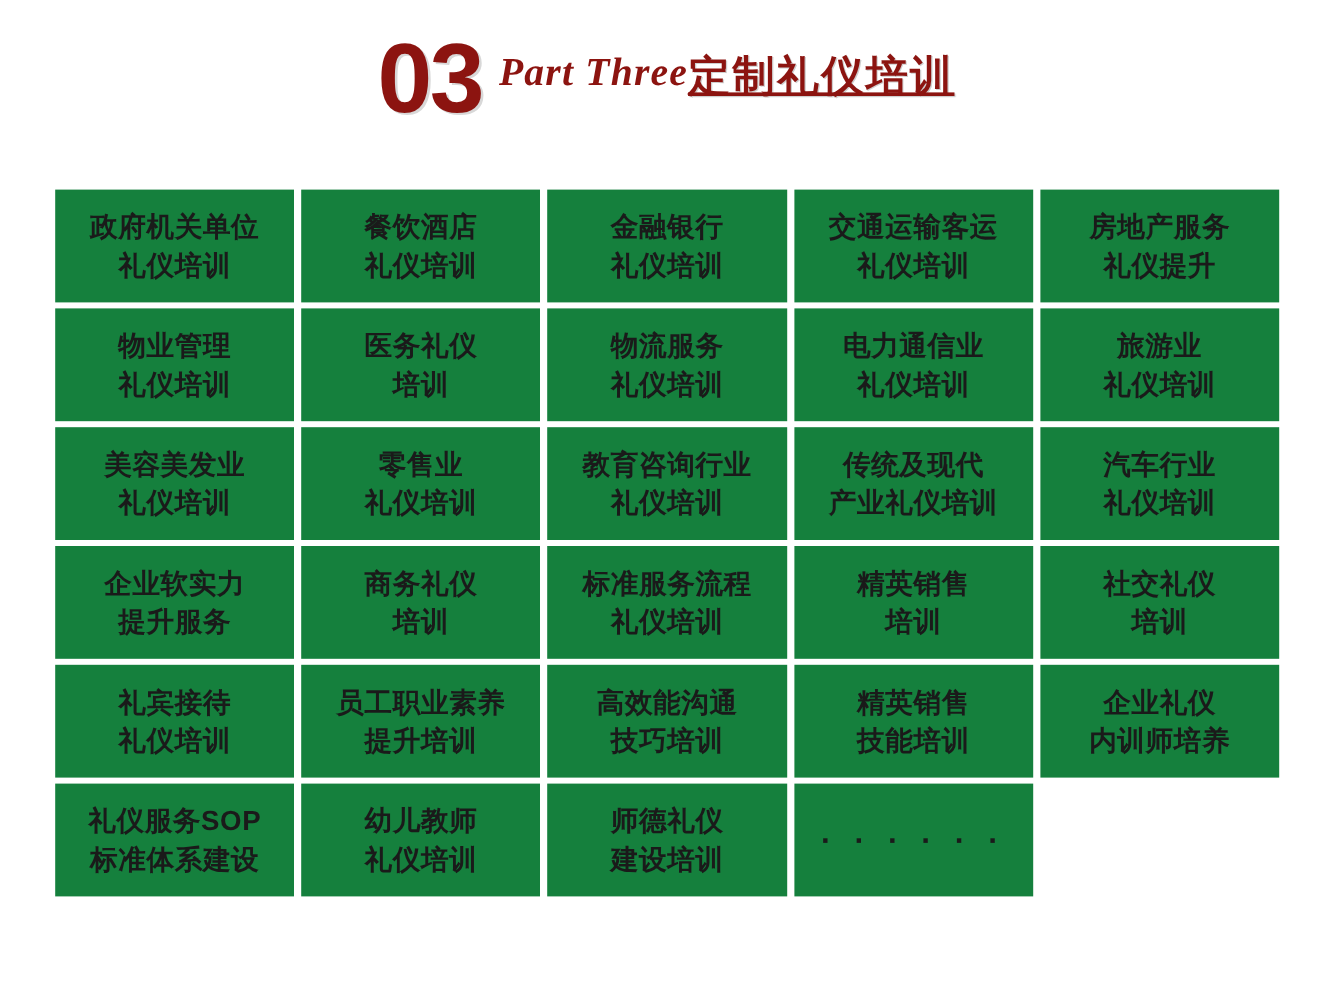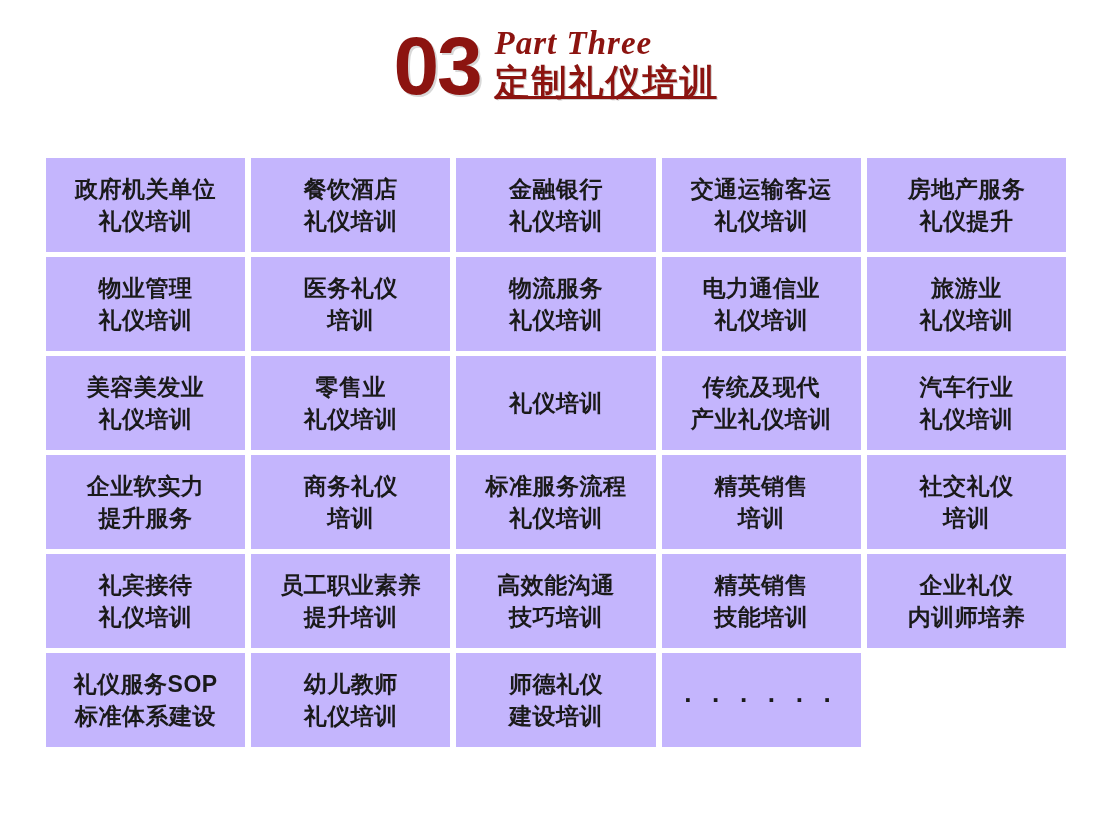--- a/index.html
+++ b/index.html
@@ -36,21 +36,21 @@
     line-height: 82px;
     color: #8c1410;
     letter-spacing: -2px;
     text-shadow: 2px 2px 0 #d8d8d8;
     margin-right: 14px;
     position: relative;
     top: 2px;
   }
   .header-texts {
     display: flex;
-    flex-direction: column;
+    flex-direction: row;
     justify-content: center;
   }
   .header-en {
     font-family: "Liberation Serif", serif;
     font-style: italic;
     font-weight: bold;
     font-size: 33px;
     line-height: 36px;
     color: #8c1410;
     letter-spacing: 1px;
@@ -71,21 +71,21 @@
     position: absolute;
     left: 46px;
     top: 158px;
     width: 1020px;
     display: grid;
     grid-template-columns: repeat(5, 1fr);
     grid-auto-rows: 94px;
     gap: 5px 6px;
   }
   .cell {
-    background: #c4b5fd;
+    background: #15803d;
     display: flex;
     flex-direction: column;
     align-items: center;
     justify-content: center;
     text-align: center;
     color: #1a1a1a;
     font-family: "Liberation Sans", sans-serif;
     font-weight: bold;
     font-size: 23px;
     line-height: 32px;
@@ -159,20 +159,21 @@
       </div>
       <div class="cell">
         <span class="line">美容美发业</span>
         <span class="line">礼仪培训</span>
       </div>
       <div class="cell">
         <span class="line">零售业</span>
         <span class="line">礼仪培训</span>
       </div>
       <div class="cell">
+        <span class="line">教育咨询行业</span>
         <span class="line">礼仪培训</span>
       </div>
       <div class="cell">
         <span class="line">传统及现代</span>
         <span class="line">产业礼仪培训</span>
       </div>
       <div class="cell">
         <span class="line">汽车行业</span>
         <span class="line">礼仪培训</span>
       </div>

